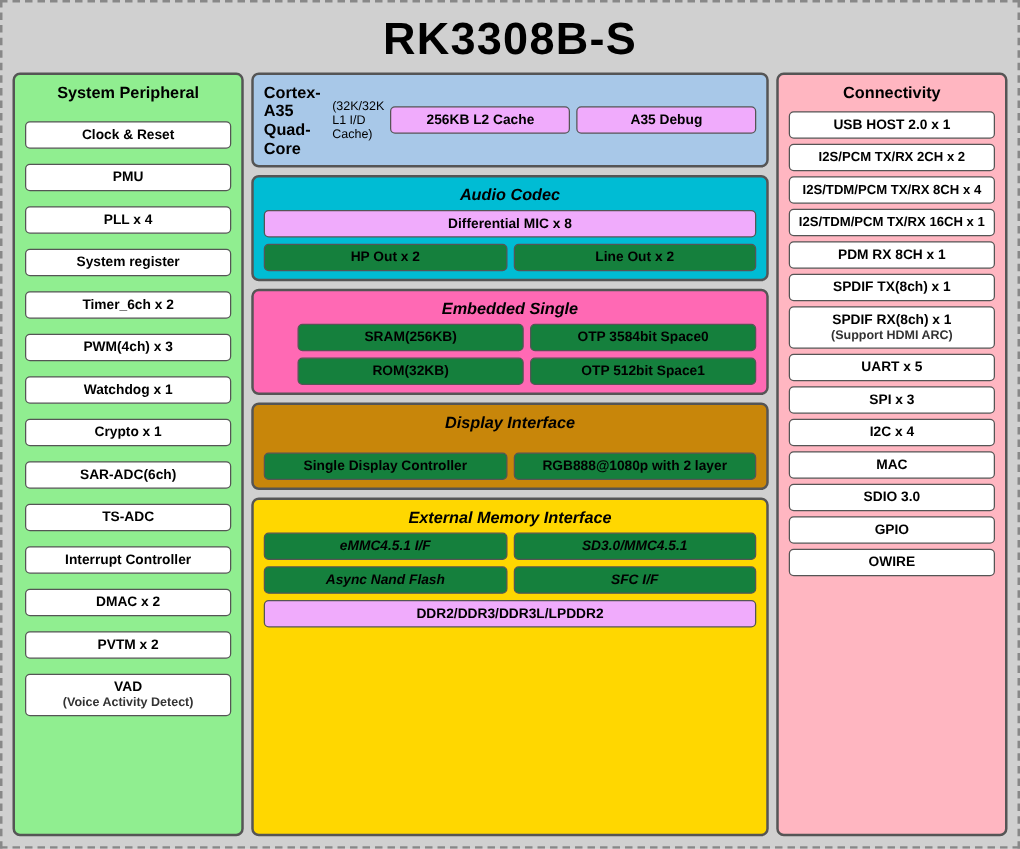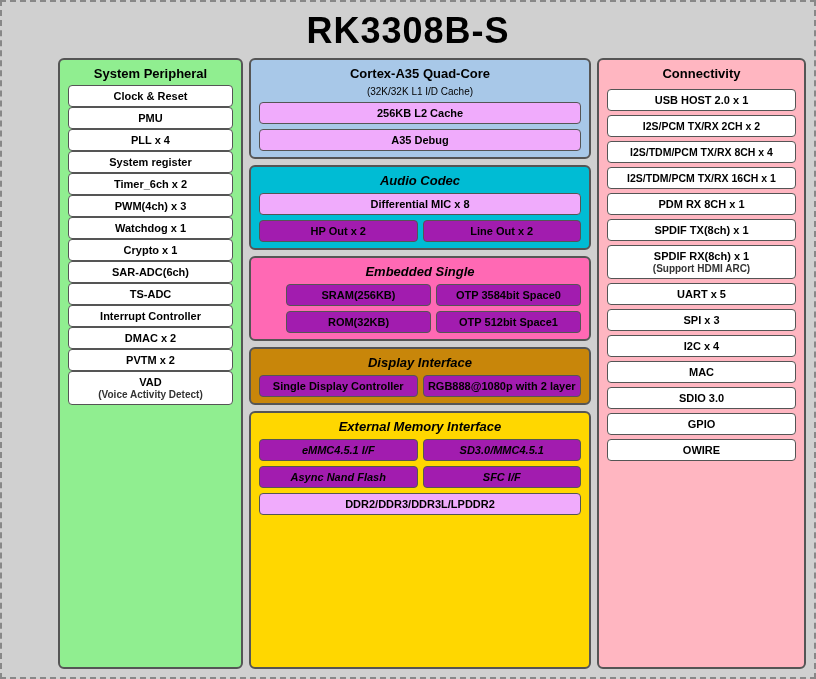--- a/index.html
+++ b/index.html
@@ -39,23 +39,22 @@
     
     .left-panel {
       background: #90ee90;
       border: 2px solid #555;
       border-radius: 6px;
       width: 185px;
       display: flex;
       flex-direction: column;
       align-items: center;
       padding: 6px 8px;
-      gap: 0;
+      gap: 12px;
       flex-shrink: 0;
-      margin-left: 48px;
     }
     .panel-title {
       font-weight: bold;
       font-size: 13px;
       color: #000;
       margin-bottom: 4px;
       text-align: center;
     }
     .white-box {
       background: white;
@@ -80,21 +79,20 @@
       gap: 6px;
     }
 
     
     .cpu-section {
       background: #a8c8e8;
       border: 2px solid #555;
       border-radius: 6px;
       padding: 6px 8px;
       display: flex;
-      flex-direction: column;
       align-items: center;
       gap: 5px;
     }
     .cpu-title {
       font-weight: bold;
       font-size: 13px;
       color: #000;
     }
     .cpu-subtitle {
       font-size: 10px;
@@ -152,21 +150,21 @@
 
     
     .display-section {
       background: #c8860a;
       border: 2px solid #555;
       border-radius: 6px;
       padding: 6px 8px;
       display: flex;
       flex-direction: column;
       align-items: center;
-      gap: 5px;
+      gap: 17px;
     }
     .display-title {
       font-weight: bold;
       font-size: 13px;
       color: #000;
       font-style: italic;
     }
     .display-row {
       display: flex;
       flex-direction: row;
@@ -198,31 +196,31 @@
       gap: 5px;
       width: 100%;
       font-style: italic;
     }
 
     
     .right-panel {
       background: #ffb6c1;
       border: 2px solid #555;
       border-radius: 6px;
-      width: 209px;
+      width: 185px;
       display: flex;
       flex-direction: column;
       align-items: center;
       padding: 6px 8px;
       gap: 4px;
       flex-shrink: 0;
     }
 
     .white-box-half {
-      background: #a21caf;
+      background: #15803d;
       border: 1px solid #555;
       border-radius: 4px;
       flex: 1;
       text-align: center;
       padding: 4px 2px;
       font-size: 11px;
       font-weight: bold;
       color: #000;
     }
     .white-box-full {

